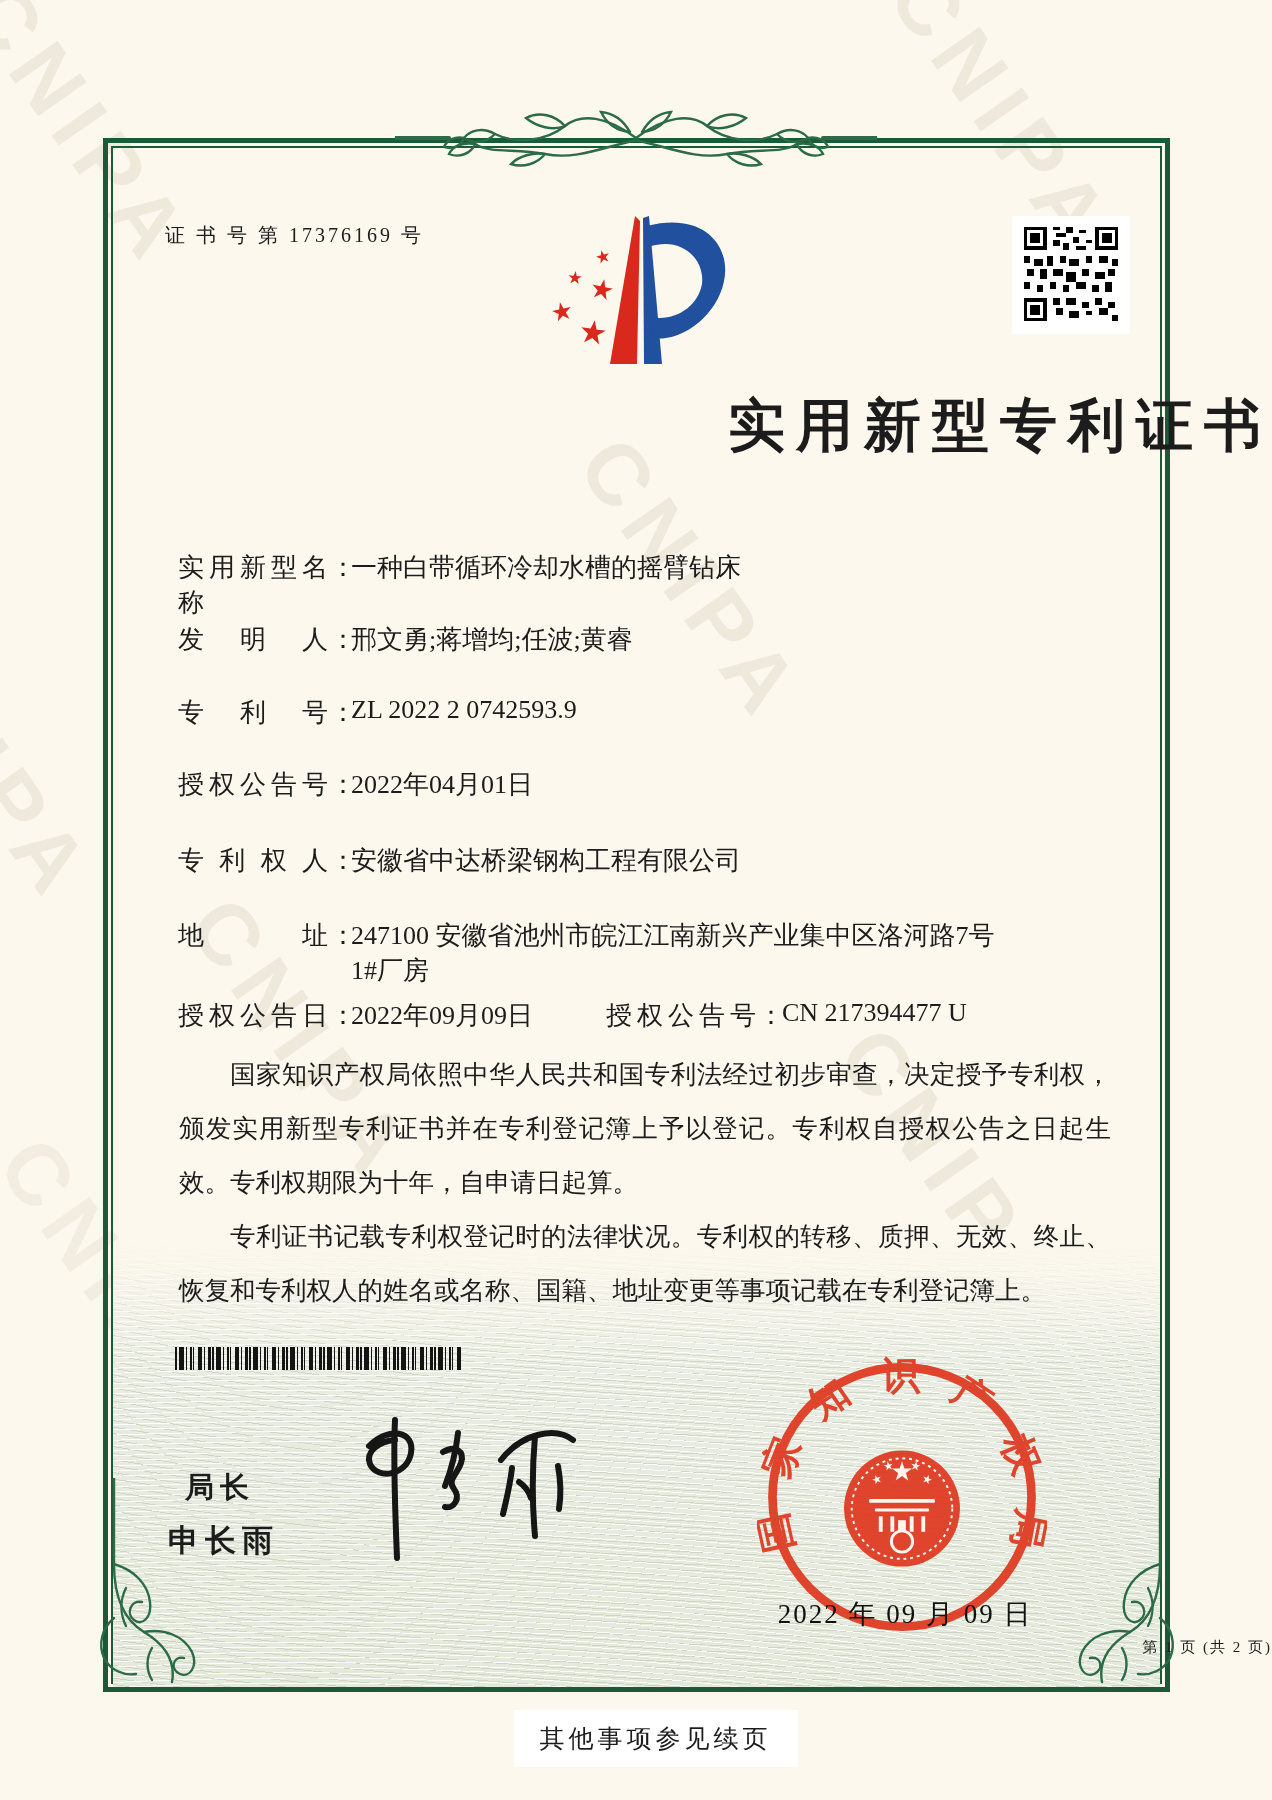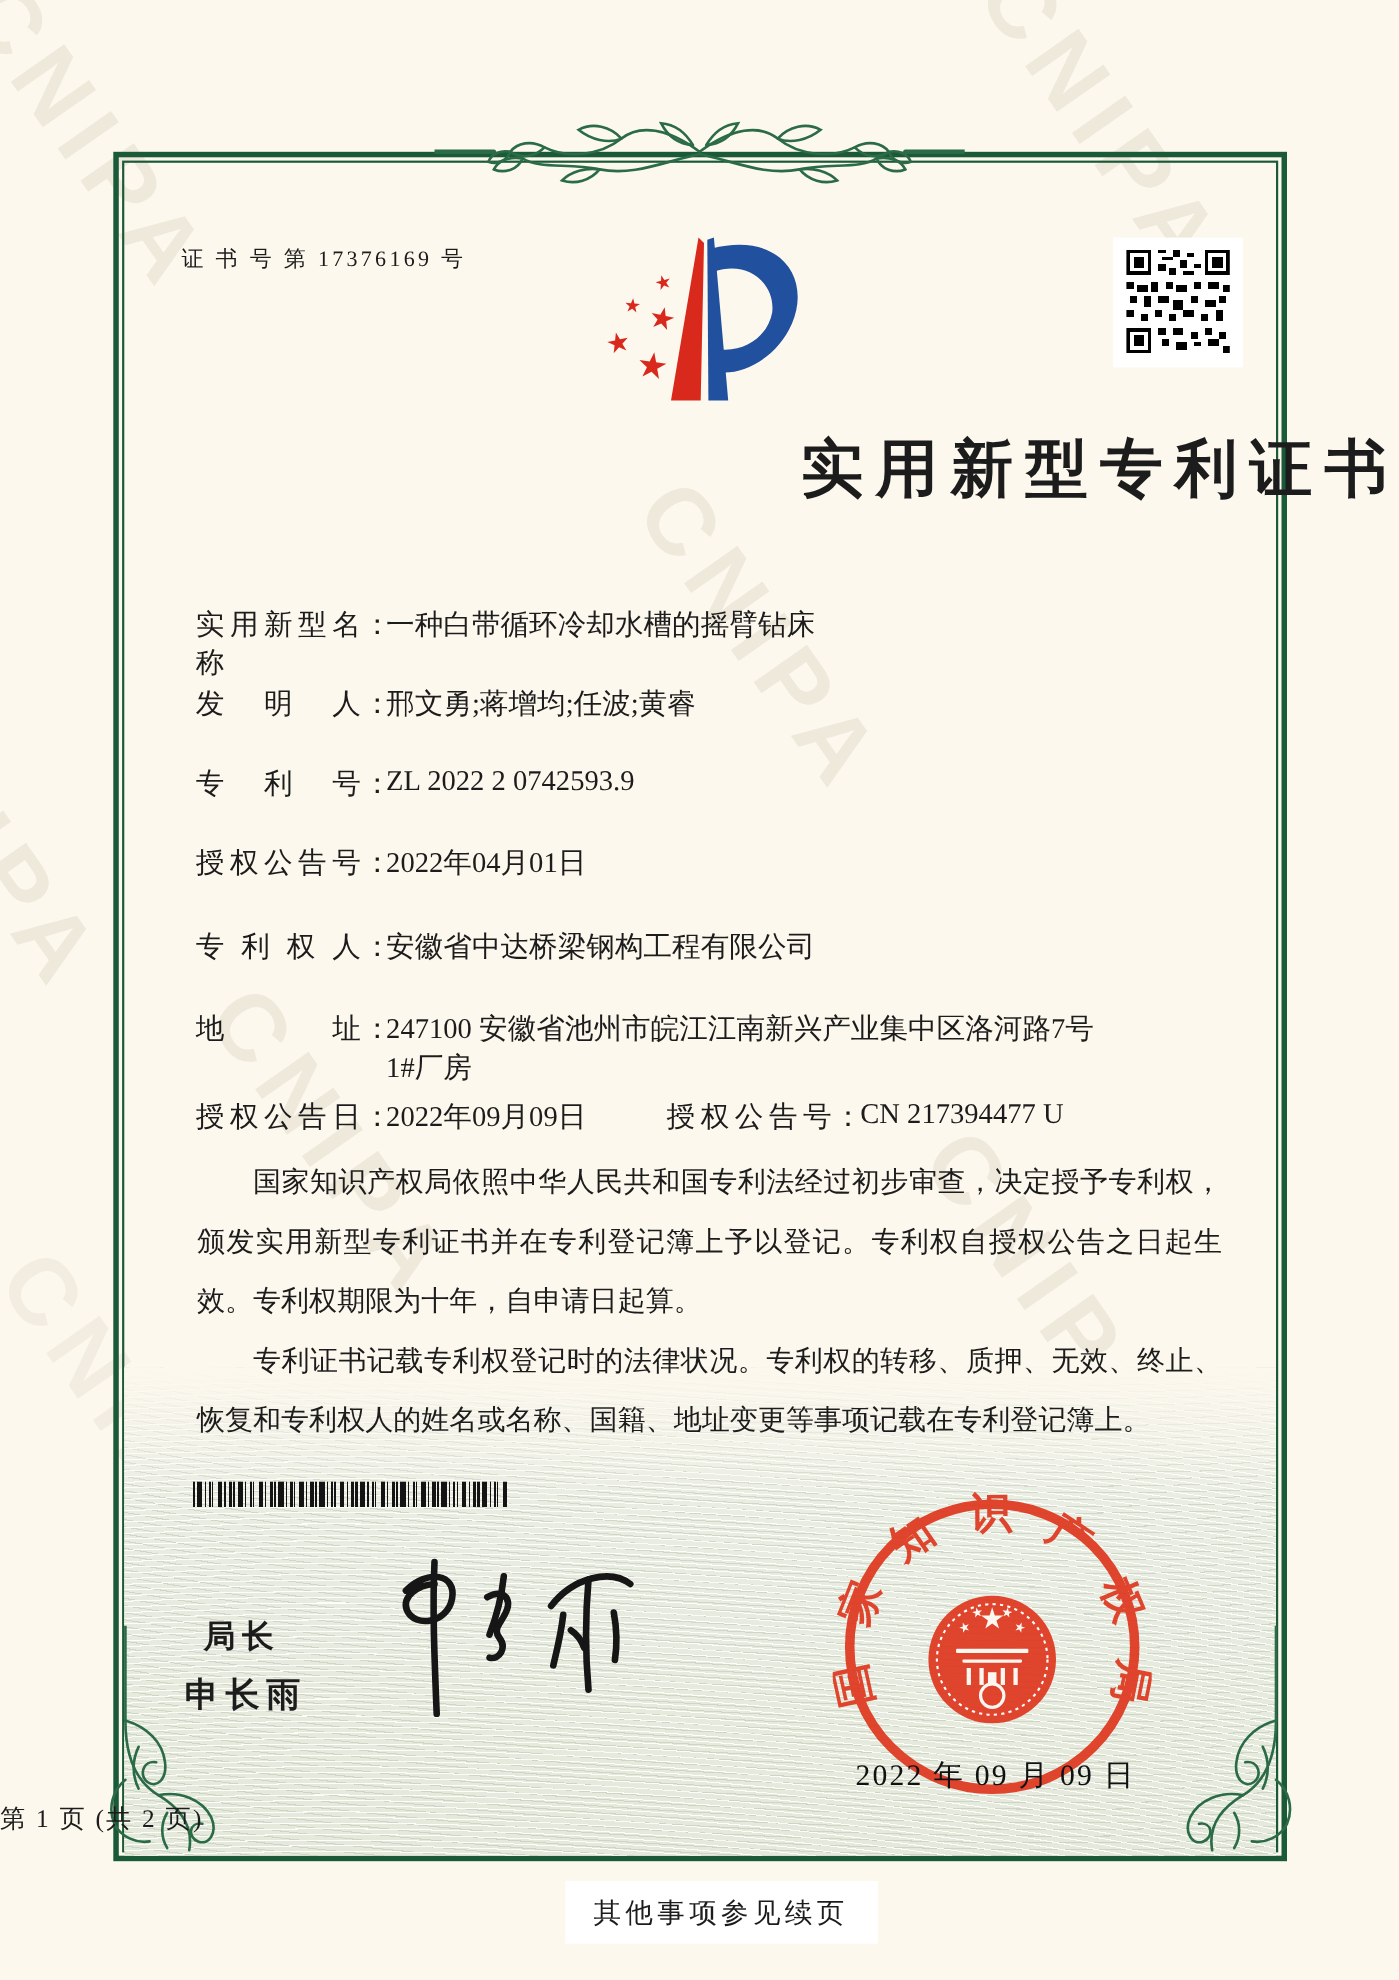--- a/index.html
+++ b/index.html
@@ -64,22 +64,22 @@
   .sig-title{position:absolute;left:185px;top:1468px;font-size:29px;letter-spacing:6px;
              font-family:"DejaVu Sans","Liberation Sans",sans-serif;font-weight:600;}
   .sig-name{position:absolute;left:168px;top:1520px;font-size:31px;letter-spacing:6px;
             font-family:"DejaVu Sans","Liberation Sans",sans-serif;font-weight:700;}
   .sig-script{position:absolute;left:355px;top:1408px;width:230px;height:165px;}
 
   .seal{position:absolute;left:757px;top:1352px;width:290px;height:290px;opacity:.93;}
   .seal-date{position:absolute;left:770px;top:1556px;width:270px;text-align:center;
              font-size:27px;letter-spacing:2px;color:#111;margin-top:40px;}
 
-  .page-info{position:absolute;left:0;top:1638px;width:100%;text-align:left;
-             font-size:23px;letter-spacing:2px;}
+  .page-info{position:absolute;left:0;top:1638px;width:100%;text-align:right;
+             font-size:15px;letter-spacing:2px;}
   .cont-note{position:absolute;left:0;top:1710px;width:100%;text-align:center;}
   .cont-note span{display:inline-block;background:#ffffff;padding:12px 26px;font-size:25px;letter-spacing:4px;margin-left:39px;}
 </style>
 </head>
 <body>
 
 <div class="page">
 
   <svg width="0" height="0" style="position:absolute">
     <defs>

